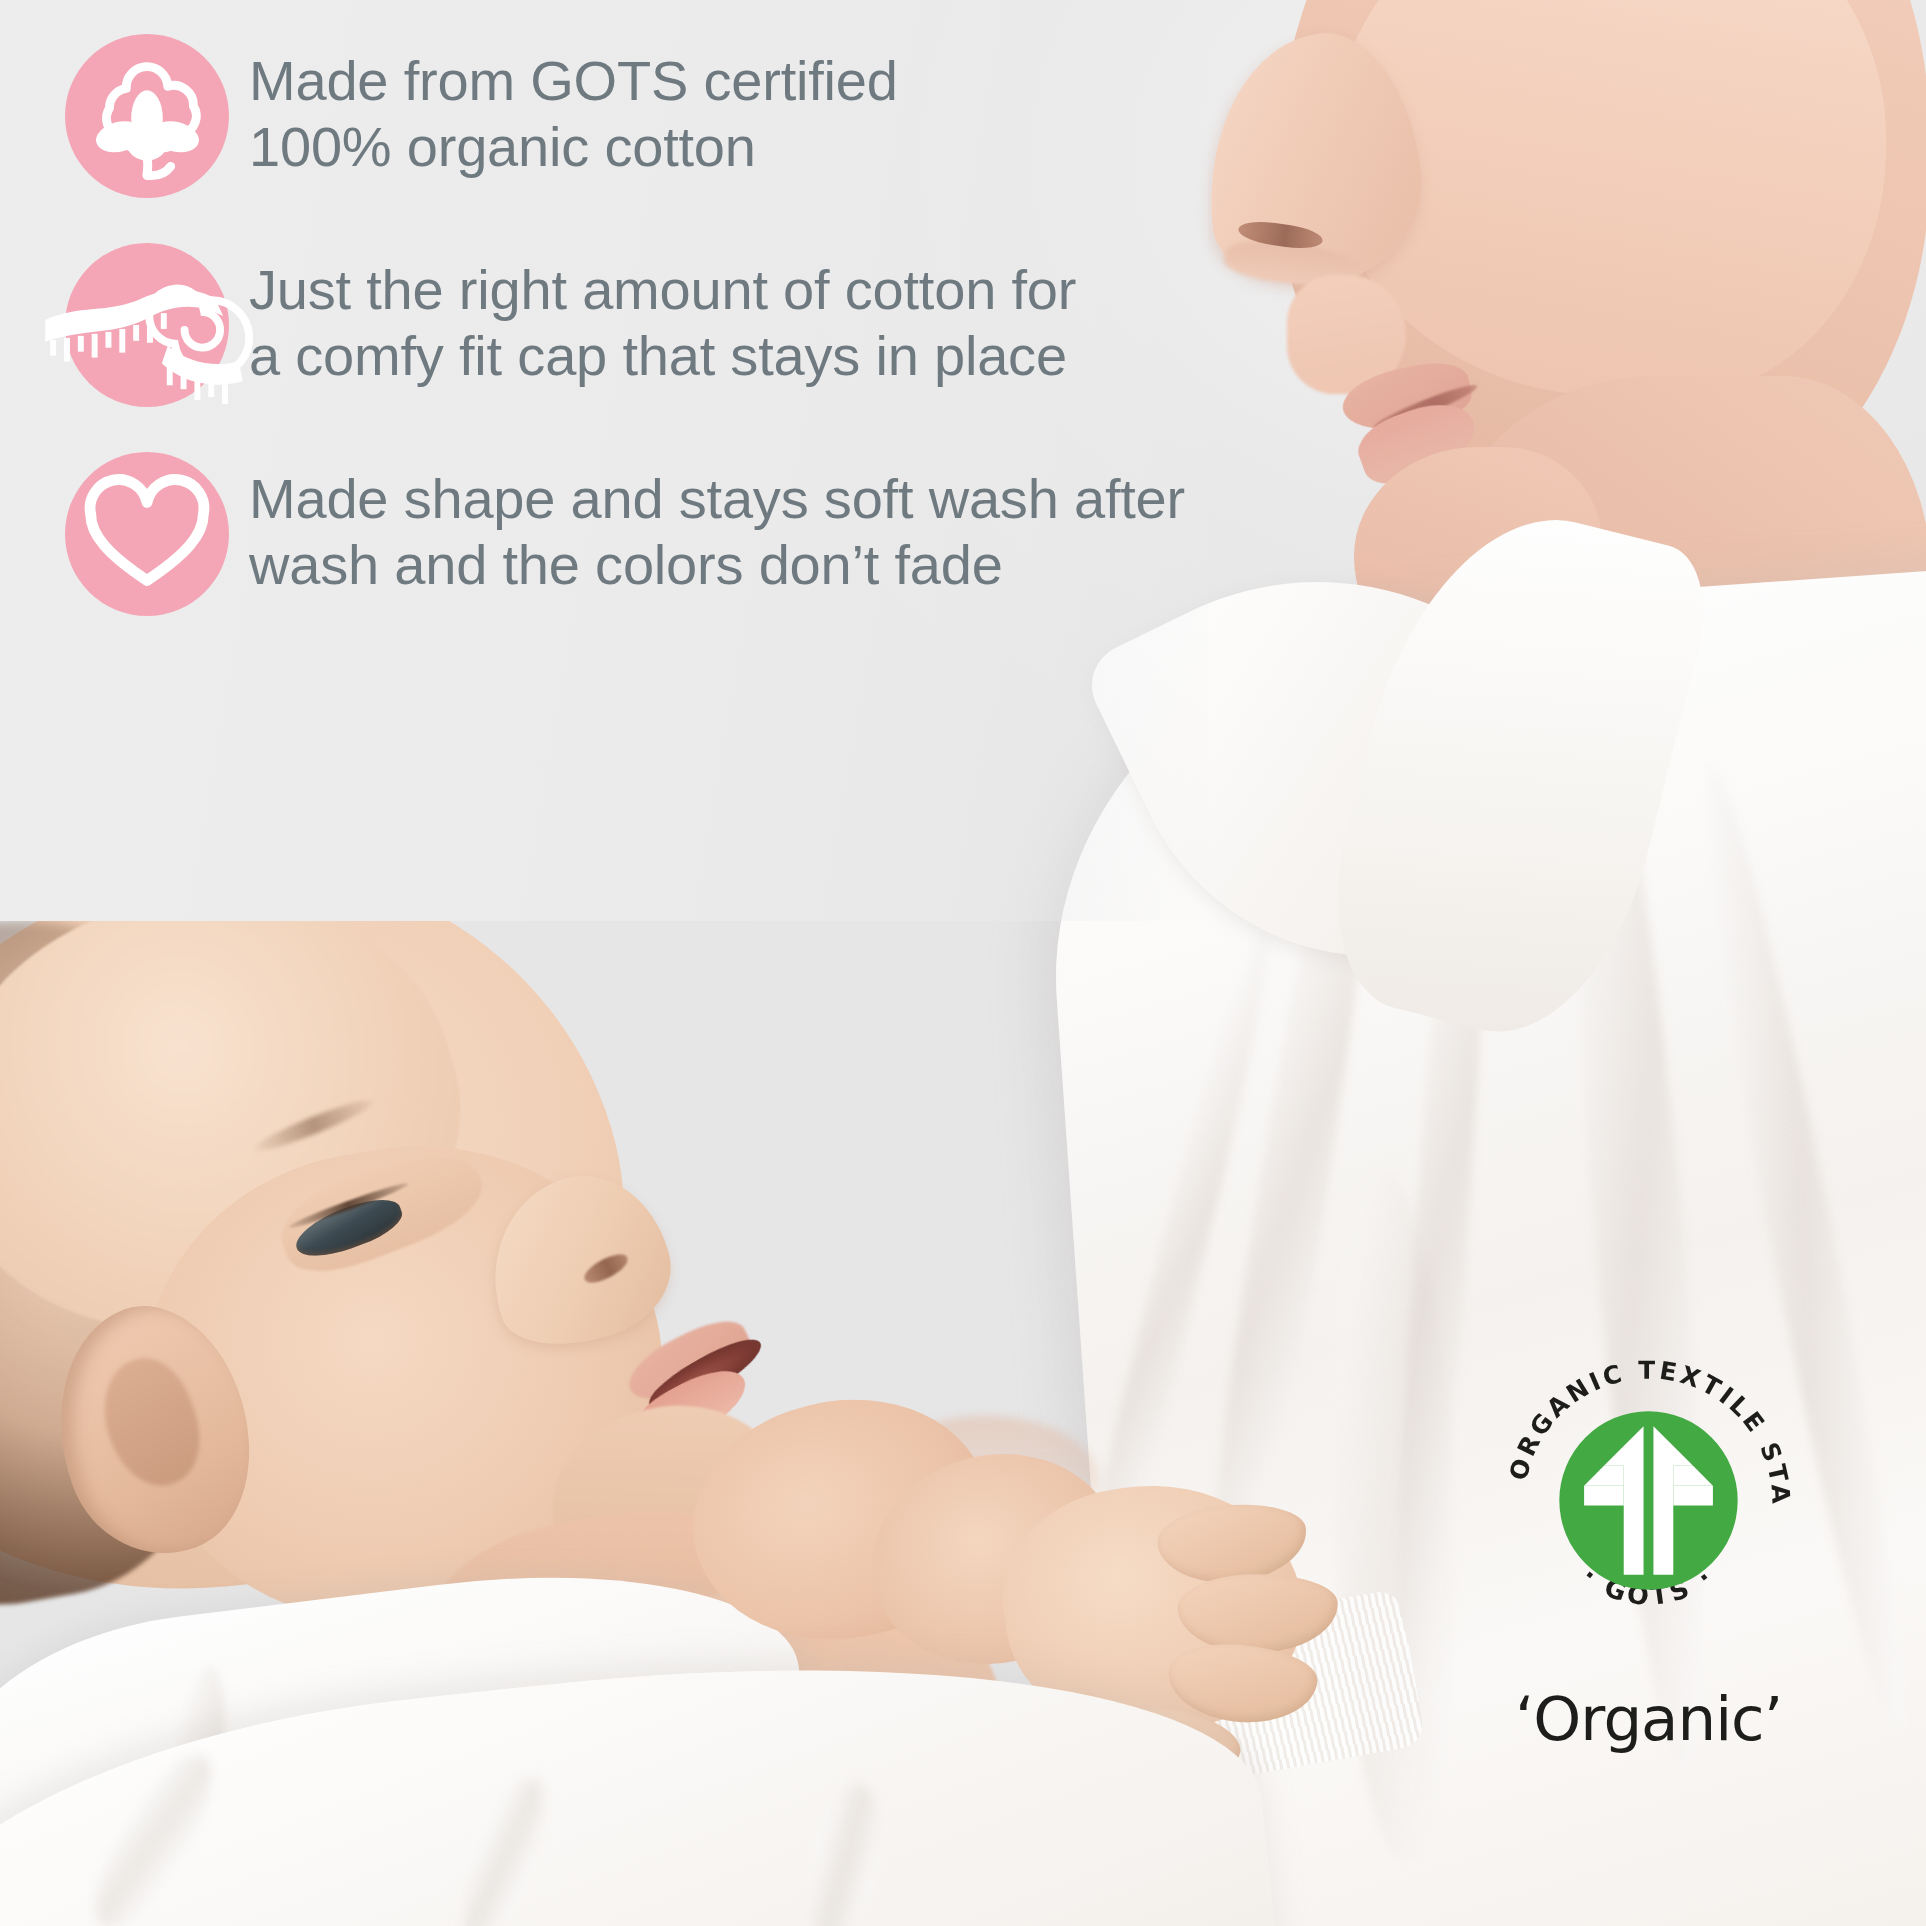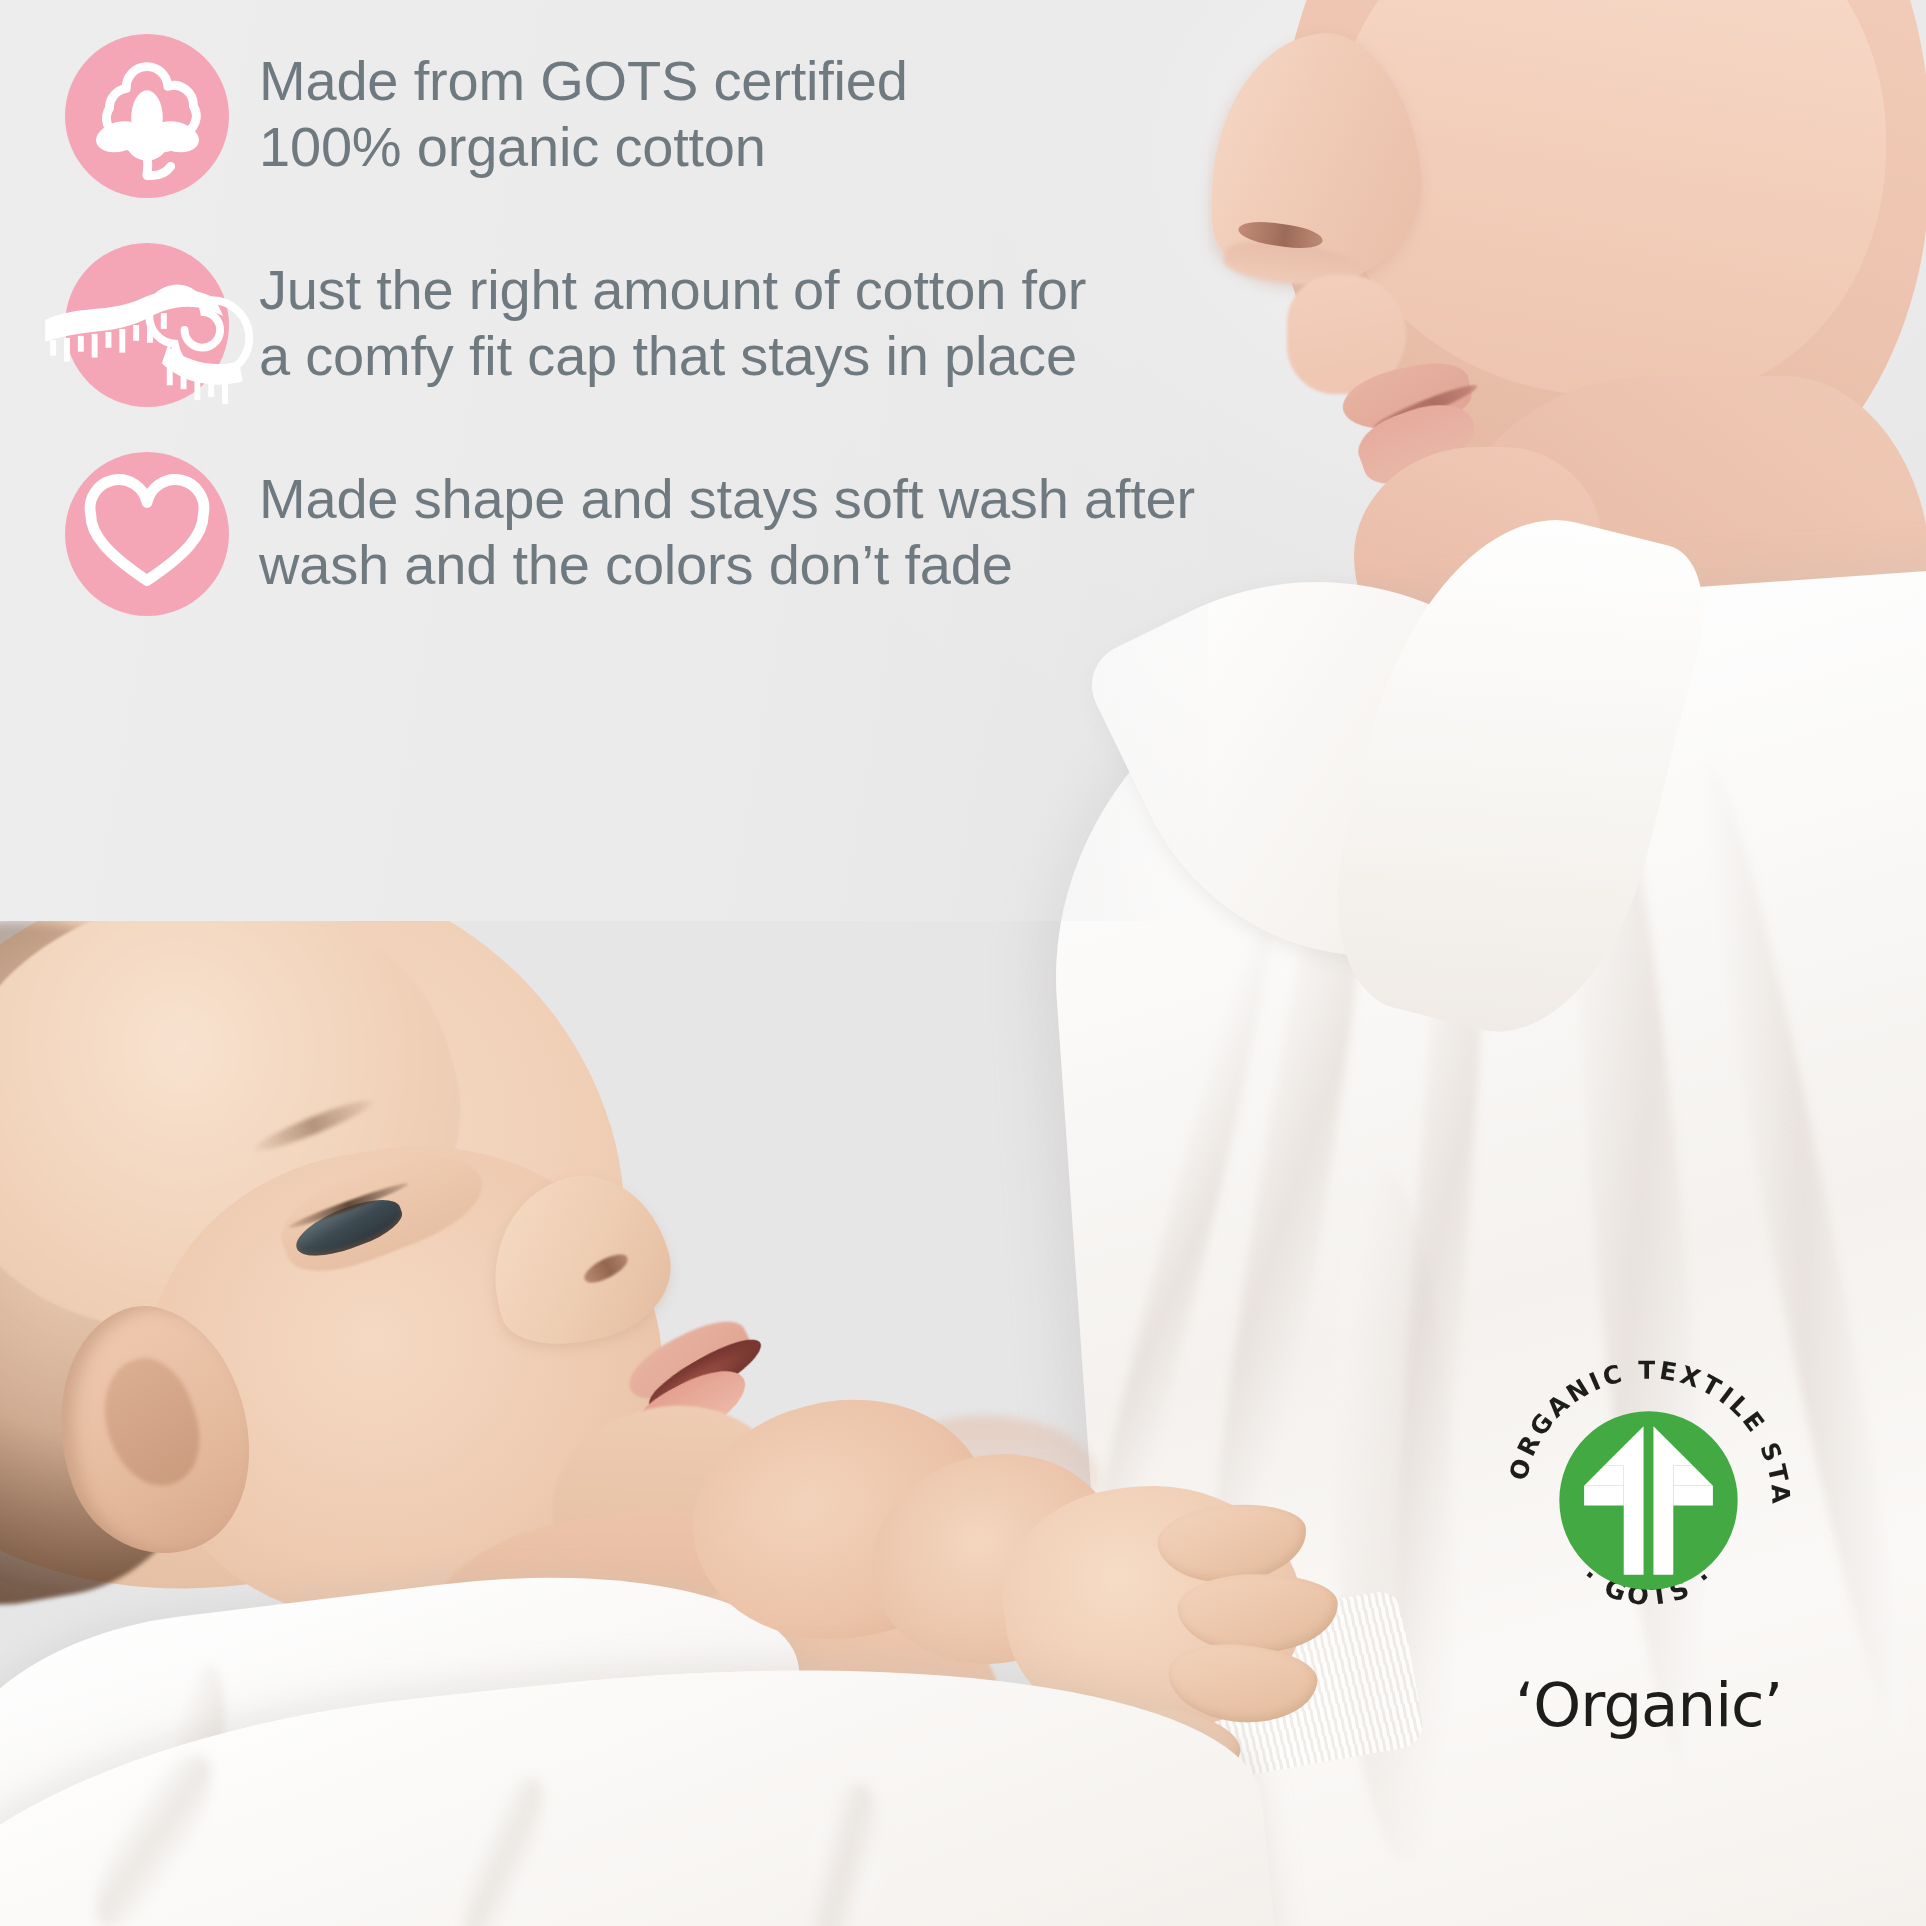--- a/index.html
+++ b/index.html
@@ -427,21 +427,21 @@
   
   #features{
     position:absolute; left:0; top:0;
     width:1208px;
     z-index:5;
     padding:34px 0 0 0;
   }
   .feature{
     display:flex;
     align-items:flex-start;
-    gap:30px;
+    gap:20px;
     padding-left:65px;
     margin-bottom:45px;
   }
   .f-icon{
     flex:0 0 auto;
     width:164px; height:164px;
     border-radius:50%;
     background:#f4a6b6;
     position:relative;
     overflow:visible;
@@ -465,21 +465,21 @@
     z-index:6;
     text-align:center;
   }
   .seal{
     width:327px; height:327px;
     margin:0 auto;
     position:relative;
   }
   .seal svg{ width:327px; height:327px; display:block; }
   .gots-lines{
-    margin-top:6px;
+    margin-top:20px;
     color:#1d1d1b;
     font-family:"DejaVu Sans", sans-serif;
     line-height:1.07;
   }
   .g-organic{ font-size:61px; font-weight:400; letter-spacing:-1px; }
   .g-cert{ font-size:59px; font-weight:400; letter-spacing:-1px; }
   .g-num{ font-size:59px; font-weight:400; letter-spacing:-0.5px; }
 </style>
 </head>
 <body>

